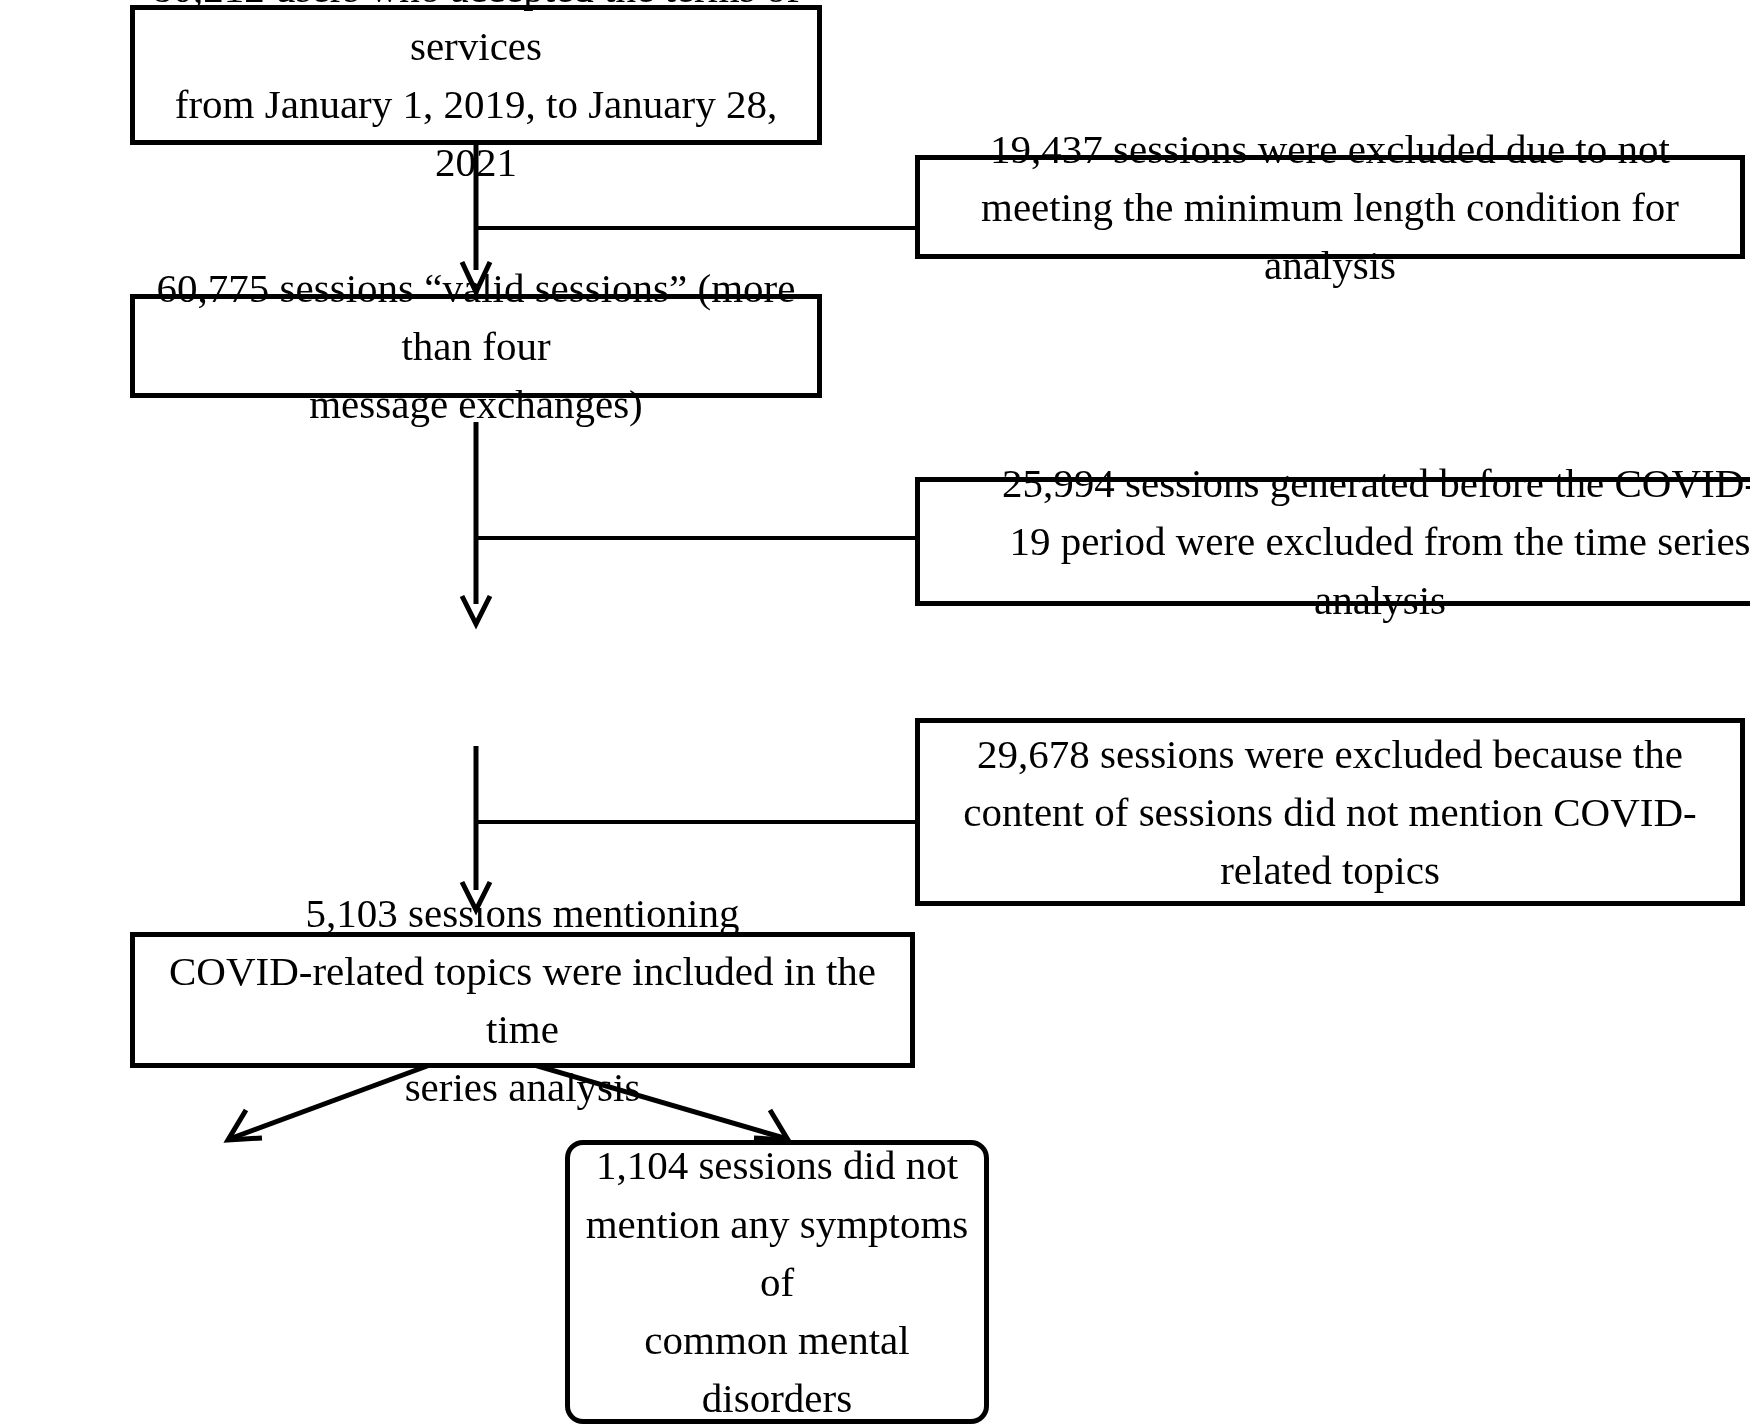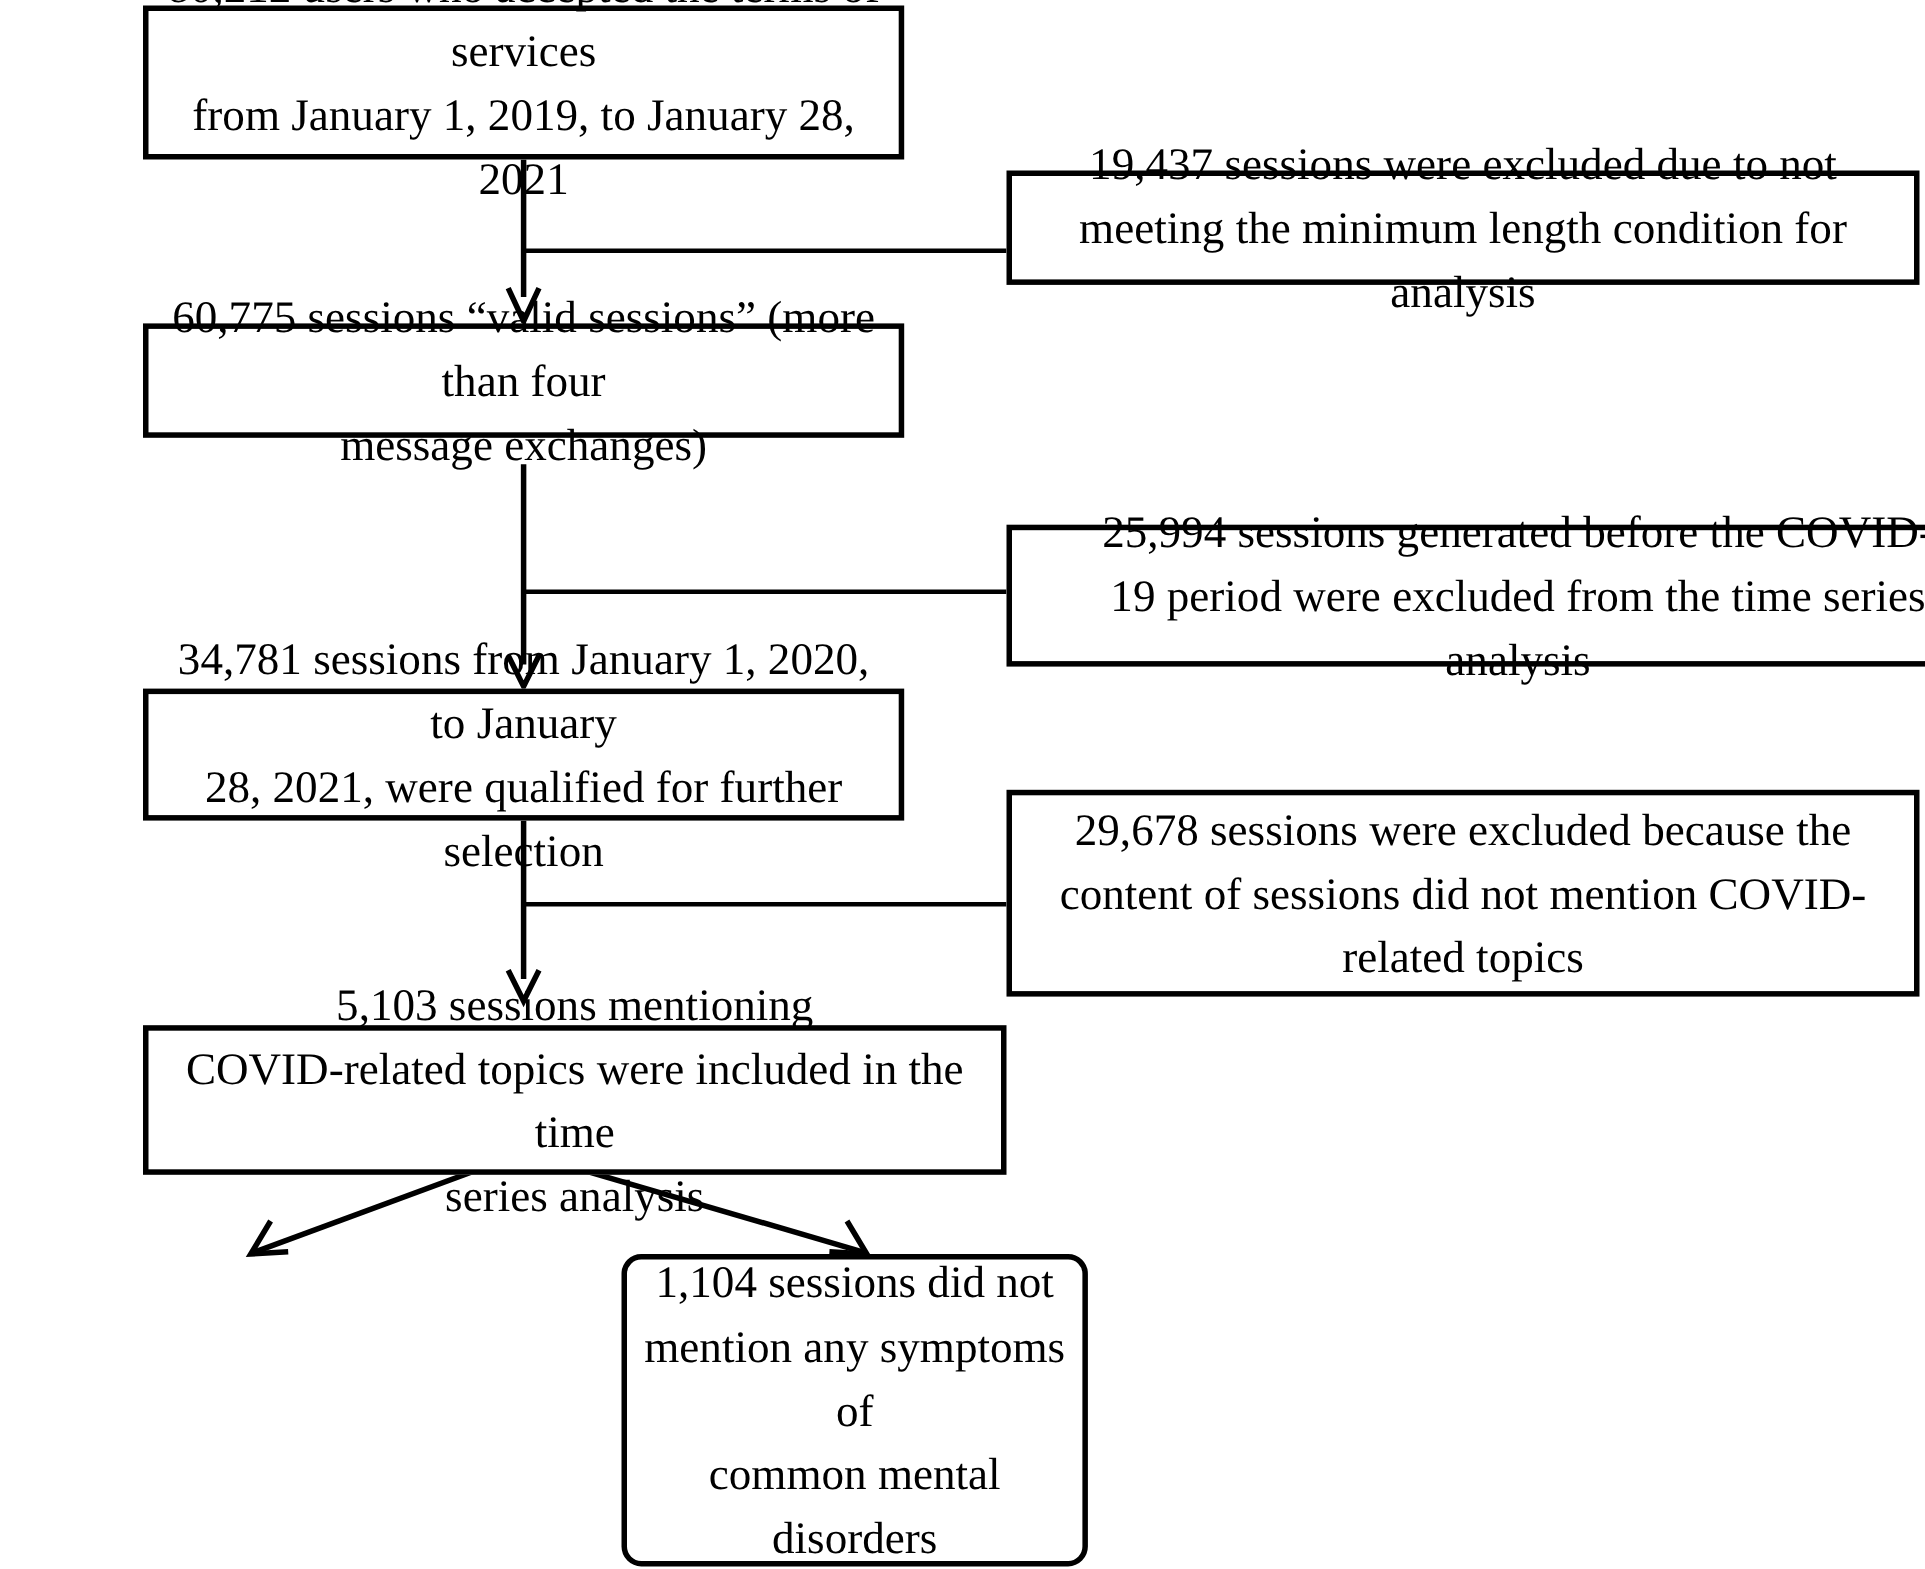--- a/index.html
+++ b/index.html
@@ -107,23 +107,20 @@
   </svg>
 
   <div class="flow-box" id="box-main-1">
     <span class="box-text">80,212 users who accepted the terms of services<br>from January 1, 2019, to January 28, 2021</span>
   </div>
 
   <div class="flow-box" id="box-main-2">
     <span class="box-text">60,775 sessions “valid sessions” (more than four<br>message exchanges)</span>
   </div>
 
-  <div class="flow-box" id="box-main-3">
-    <span class="box-text">34,781 sessions from January 1, 2020, to January<br>28, 2021, were qualified for further selection</span>
-  </div>
 
   <div class="flow-box" id="box-main-4">
     <span class="box-text">5,103 sessions mentioning<br>COVID-related topics were included in the time<br>series analysis</span>
   </div>
 
   <div class="flow-box" id="box-excl-1">
     <span class="box-text">19,437 sessions were excluded due to not<br>meeting the minimum length condition for<br>analysis</span>
   </div>
 
   <div class="flow-box" id="box-excl-2">

